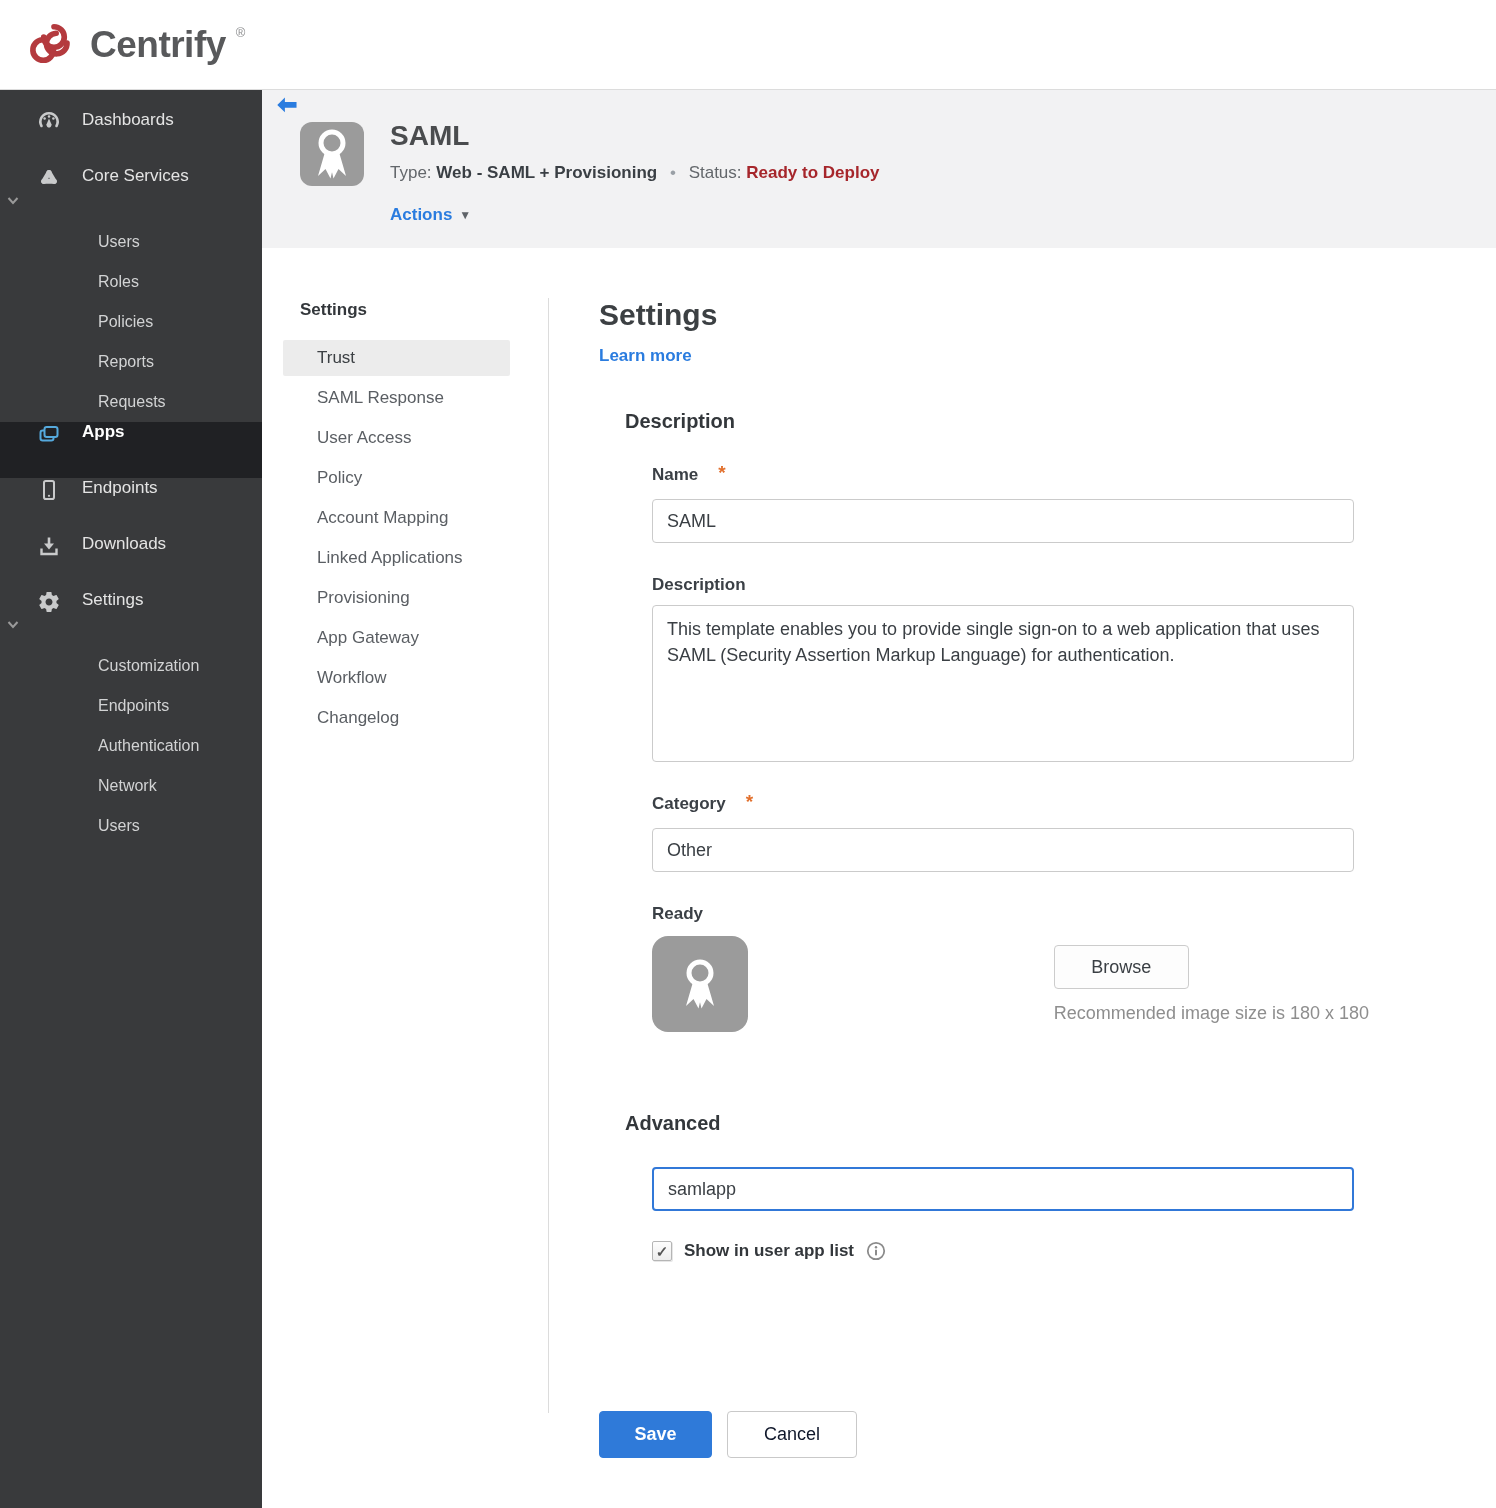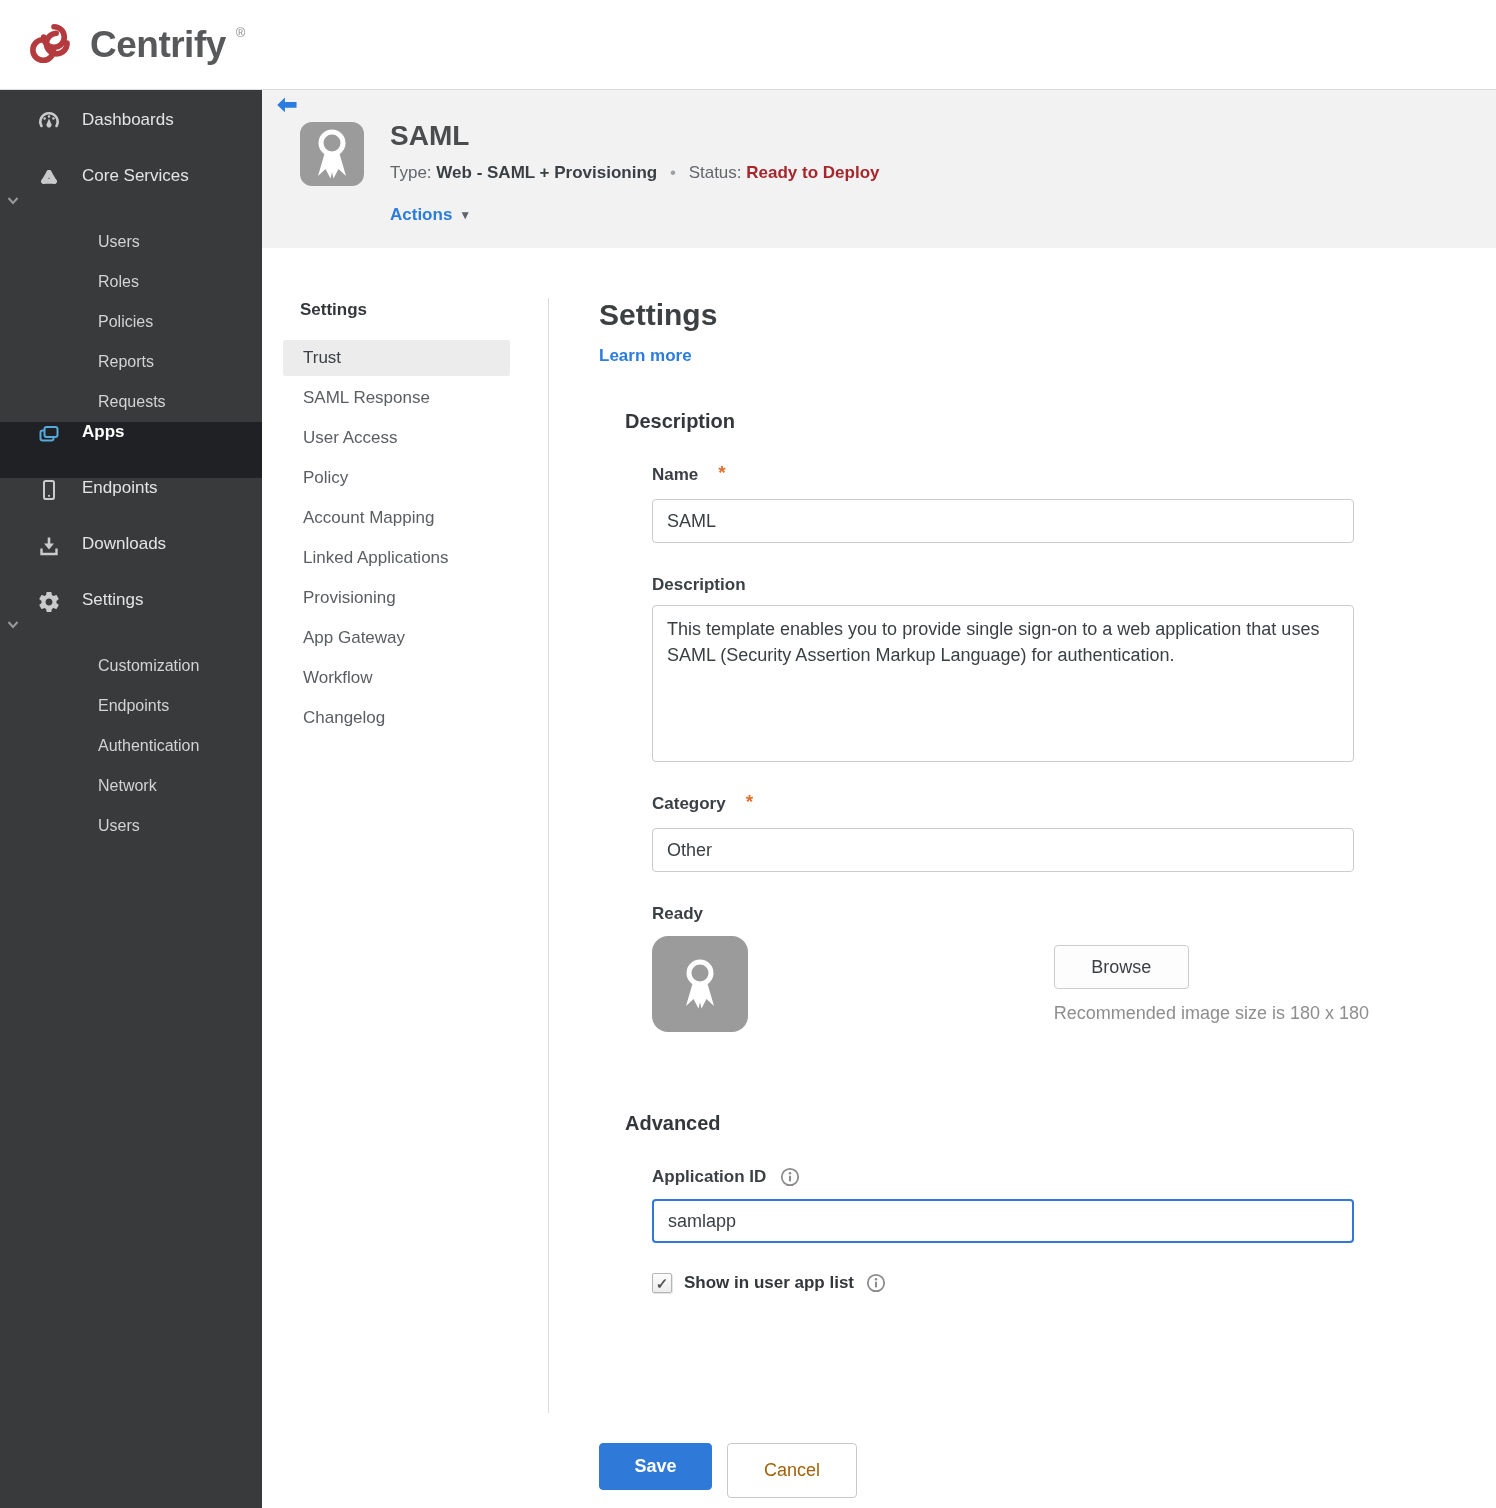--- a/index.html
+++ b/index.html
@@ -31,21 +31,21 @@
   .meta-label { color:#63676b; }
   .meta-value { color:#3a3f44; font-weight:bold; }
   .meta-dot { color:#9aa0a6; margin:0 8px; }
   .status-value { color:#a6262b; font-weight:bold; }
   .actions { margin-top:22px; font-size:17px; font-weight:bold; color:#2a7cdf; cursor:pointer; display:inline-flex; align-items:center; gap:7px; }
   .actions .caret { color:#5f6368; font-size:12px; }
   
   .content-body { display:flex; padding-top:50px; flex:1; }
   .subnav { width:287px; padding-left:21px; border-right:1px solid #dcdcdc; flex-shrink:0; height:1115px; }
   .subnav-title { font-size:17px; font-weight:bold; color:#33373b; margin-left:17px; height:40px; line-height:24px; }
-  .subnav-item { height:40px; line-height:40px; padding-left:20px; width:227px; font-size:17px; color:#5a5e63; cursor:pointer; border-radius:2px; }
+  .subnav-item { height:40px; line-height:40px; padding-left:34px; width:227px; font-size:17px; color:#5a5e63; cursor:pointer; border-radius:2px; }
   .subnav-item.selected { background:#ececec; color:#3c4044; height:36px; line-height:36px; margin:2px 0; }
   
   .main { margin-left:50px; width:770px; }
   .page-title { font-size:30px; font-weight:bold; color:#3c4043; }
   .learn-more { display:inline-block; margin-top:14px; font-size:17px; font-weight:bold; color:#2a7cdf; text-decoration:none; cursor:pointer;text-align:right; }
   .section { margin-top:44px; }
   .section-heading { font-size:20px; font-weight:bold; color:#33373b; margin-left:26px; }
   .field { margin-left:53px; margin-top:32px; }
   .field-label { font-size:17px; font-weight:bold; color:#3b4046; display:inline-flex; align-items:flex-start; gap:20px; }
   .req { color:#e2702d; font-size:19px; font-weight:bold; position:relative; top:-3px; }
@@ -60,21 +60,21 @@
   .logo-hint { margin-top:14px; font-size:18px; color:#8e8e8e; }
   .advanced { margin-top:80px; }
   .label-row { display:flex; align-items:center; gap:14px; }
   .checkbox-row { margin-left:53px; margin-top:30px; display:flex; align-items:center; gap:12px; }
   .checkbox { width:20px; height:20px; border:1px solid #b5b5b5; border-radius:2px; background:linear-gradient(#fdfdfd,#ededed); display:flex; align-items:center; justify-content:center; cursor:pointer; box-shadow:1px 1px 0 #e6e6e6; }
   .checkbox .mark { font-size:15px; font-weight:bold; color:#555; line-height:1; }
   .check-label { font-size:17px; font-weight:bold; color:#33373b; }
   .info-icon { cursor:pointer; display:inline-flex; }
   .footer-buttons { margin-top:150px; display:flex; gap:15px; }
   .save-btn { width:113px; height:47px; background:#2f7ad9; border:1px solid #2f7ad9; color:#fff; font-weight:bold; }
-  .cancel-btn { width:130px; height:55px; background:#fff; border:1px solid #c9c9c9; color:#a16207; }
+  .cancel-btn { width:130px; height:47px; background:#fff; border:1px solid #c9c9c9; color:#0f172a; }
 </style>
 </head>
 <body>
 
 <div class="topbar">
   <div class="brand">
     <span>
       <svg width="52" height="48" viewBox="0 0 48 44">
         <g fill="none" stroke="#b43a3e" stroke-width="5.2" stroke-linecap="round">
           <path d="M24 7 A 9.5 9.5 0 1 1 14.5 16.5"></path>
@@ -272,32 +272,20 @@
                 <div class="logo-hint">Recommended image size is 180 x 180</div>
               </div>
             </div>
           </div>
         </section>
 
         <section class="advanced">
           <h3 class="section-heading">Advanced</h3>
 
           <div class="field">
-            <div class="label-row">
-              <span class="field-label">
-                <span>Application ID</span>
-              </span>
-              <span class="info-icon">
-                <svg width="20" height="20" viewBox="0 0 18 18">
-                  <circle cx="9" cy="9" r="7.4" fill="none" stroke="#8b8b8b" stroke-width="1.6"></circle>
-                  <circle cx="9" cy="5.7" r="1.1" fill="#8b8b8b"></circle>
-                  <rect x="8.1" y="7.9" width="1.8" height="5" fill="#8b8b8b"></rect>
-                </svg>
-              </span>
-            </div>
             <input class="text-input focused" type="text" value="samlapp" style="">
           </div>
 
           <div class="checkbox-row">
             <span class="checkbox">
               <span class="mark">✓</span>
             </span>
             <span class="check-label">Show in user app list</span>
             <span class="info-icon">
               <svg width="20" height="20" viewBox="0 0 18 18">

